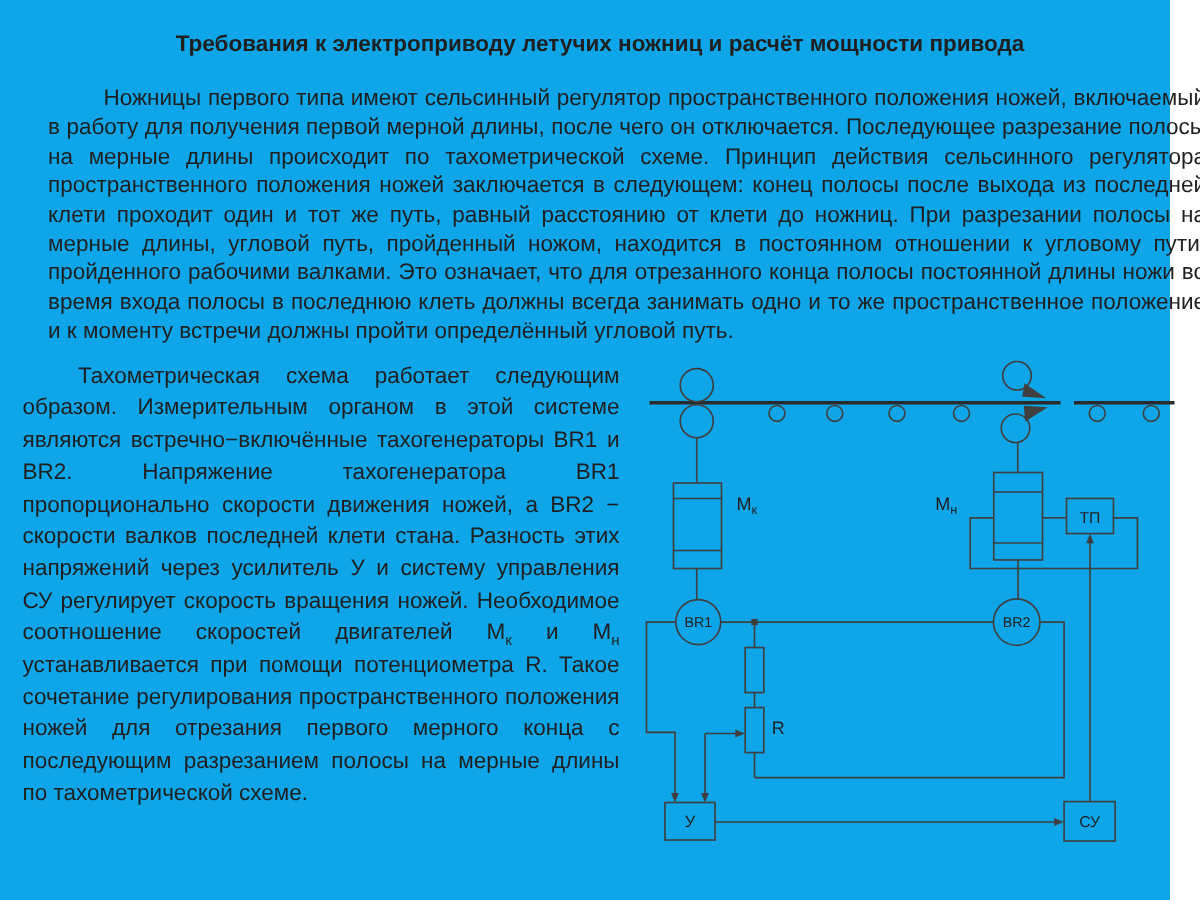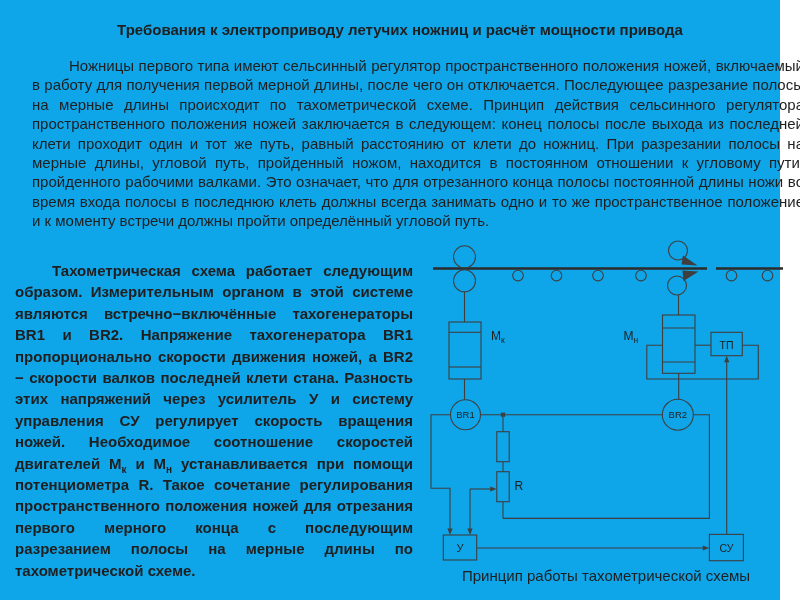--- a/index.html
+++ b/index.html
@@ -6,21 +6,21 @@
   * { margin:0; padding:0; box-sizing:border-box; }
   html,body { width:800px; height:600px; background:#fff; overflow:hidden;
               font-family:"Liberation Sans", sans-serif; color:var(--ink); }
   .page { position:relative; width:780px; height:600px; background:#0ea5e9; }
 
   .title { position:absolute; top:21px; left:0; width:800px;
            text-align:center; font-size:15px; font-weight:bold; }
 
   .para { text-align:justify; font-size:15px; text-indent:37px; }
   .p1 { position:absolute; left:32px; top:56px; width:772px; line-height:19.4px; }
-  .p2 { position:absolute; left:15px; top:260px; width:398px; line-height:21.4px;font-weight:bold; }
+  .p2 { position:absolute; left:15px; top:240px; width:398px; line-height:21.4px; }
   .para sub { font-size:10px; line-height:0; }
 
   .diagram { position:absolute; left:420px; top:233px; width:372px; height:334px; }
   .diagram .st  { stroke:var(--line); fill:none; stroke-width:1.1; }
   .diagram .strip { stroke:#2b2b2b; stroke-width:2.4; }
   .diagram .fillshape { fill:var(--line); stroke:none; }
   .diagram text { font-family:"Liberation Sans", sans-serif; fill:var(--ink); }
 
   .caption { position:absolute; left:420px; top:567px; width:372px;
              text-align:center; font-size:15px; }
@@ -134,15 +134,14 @@
       <text x="726.4" y="551.5" font-size="10.5" text-anchor="middle">СУ</text>
     </g>
 
     <g>
       <line class="st" x1="726.7" y1="534.4" x2="726.7" y2="359.5"></line>
       <polygon class="fillshape" points="726.7,355.8 724.1,362.2 729.3,362.2"></polygon>
     </g>
 
   </svg>
 
-  <div class="caption">Принцип работы тахометрической схемы</div>
 
 </div>
 
 </body></html>

